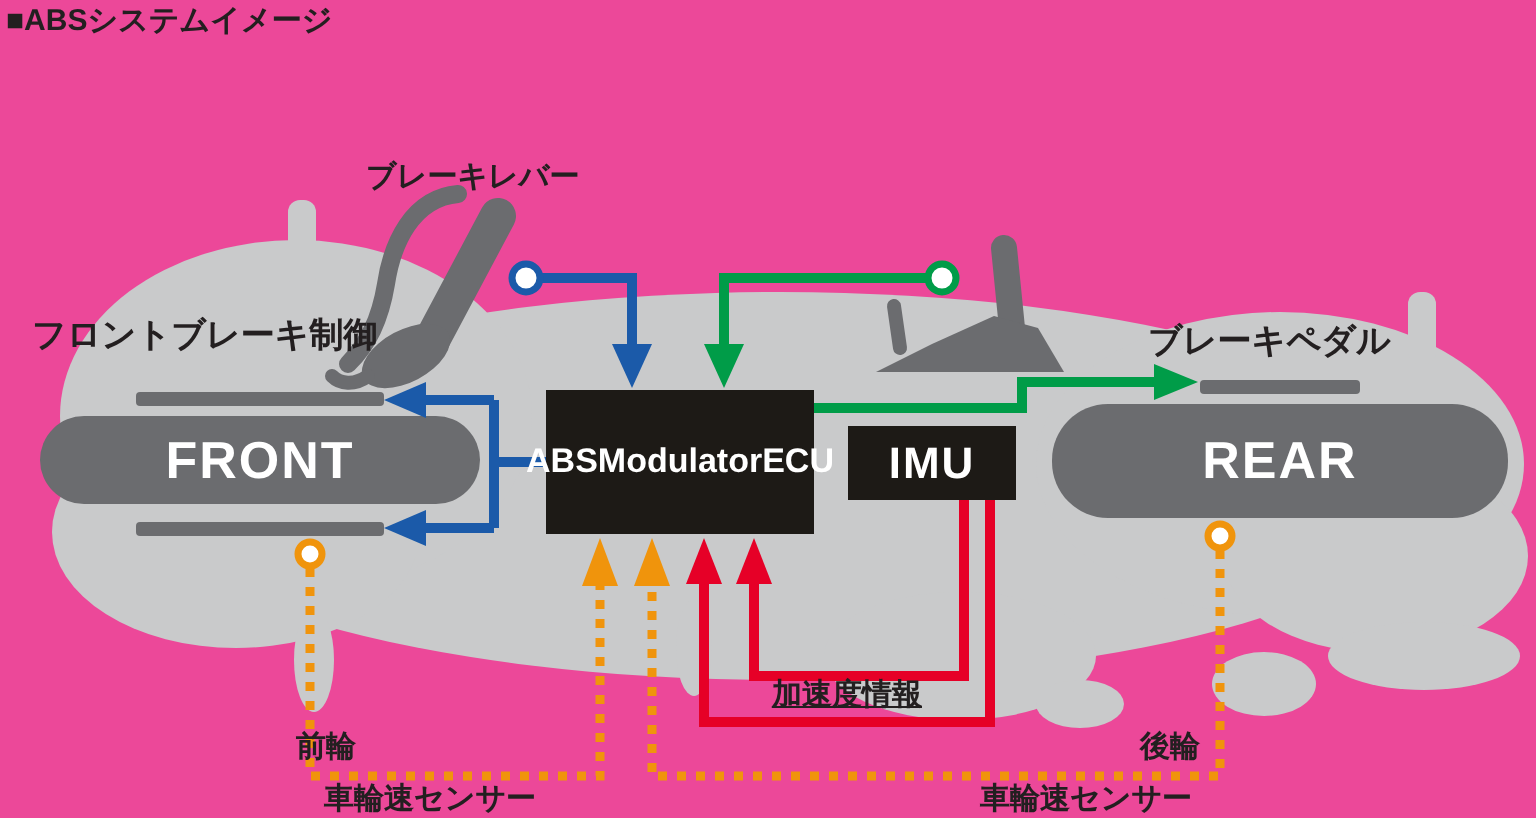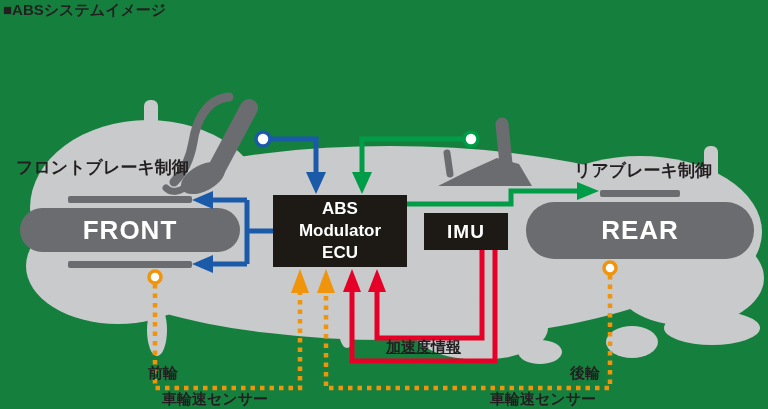--- a/index.html
+++ b/index.html
@@ -1,39 +1,39 @@
 <!DOCTYPE html>
 <html style="--silhouette: #c9cacb; --dark-gray: #6b6c6f; --box-black: #1d1a16; --blue: #1b5aa9; --green: #009c48; --red: #e60027; --orange: #f0940c; --text: #231f20;"><head>
 <meta charset="utf-8">
 <style>
   html,body{margin:0;padding:0;background:#fff;}
-  .stage{position:relative;width:768px;height:409px;background:#15803d;overflow:hidden;
+  .stage{position:relative;width:768px;height:409px;background:#ec4899;overflow:hidden;
          font-family:"Liberation Sans",sans-serif;}
   svg{position:absolute;left:0;top:0;}
   .sil{fill:var(--silhouette);}
   .dk{fill:var(--dark-gray);}
   .dks{stroke:var(--dark-gray);fill:none;stroke-linecap:round;}
   .blk{fill:var(--box-black);}
   .lin{fill:none;stroke-width:5;stroke-linejoin:miter;}
   .thin{stroke-width:4.5;}
   .dash{stroke-dasharray:4.5 5;}
   .conn{fill:#fff;stroke-width:3.5;}
   .blue-s{stroke:var(--blue);}   .blue-f{fill:var(--blue);}
   .green-s{stroke:var(--green);} .green-f{fill:var(--green);}
   .red-s{stroke:var(--red);}     .red-f{fill:var(--red);}
   .orange-s{stroke:var(--orange);} .orange-f{fill:var(--orange);}
   .lbl{position:absolute;font-weight:bold;color:var(--text);white-space:nowrap;}
   .wlbl{position:absolute;display:flex;align-items:center;justify-content:center;
         color:#fff;font-weight:bold;}
   .f15{font-size:15px;} .f17{font-size:17px;}
   #front-label{left:20px;top:208px;width:220px;height:44px;font-size:26px;letter-spacing:1px;}
   #rear-label{left:526px;top:202px;width:228px;height:57px;font-size:26px;letter-spacing:1px;}
-  #ecu-label{left:273px;top:195px;width:134px;height:72px;flex-direction:column;
+  #ecu-label{left:273px;top:195px;width:134px;height:72px;flex-direction:row;
              font-size:17px;line-height:1.3;}
-  #imu-label{left:424px;top:213px;width:84px;height:37px;font-size:19px;letter-spacing:1px;}
+  #imu-label{left:424px;top:213px;width:84px;height:37px;font-size:22px;letter-spacing:1px;}
 </style>
 </head>
 <body>
 
 <div class="stage">
 
   <svg width="768" height="409" viewBox="0 0 768 409">
 
     <g class="sil">
       <ellipse cx="390" cy="243" rx="328" ry="97"></ellipse>
@@ -117,25 +117,26 @@
       <polygon class="orange-f" points="317,293 335,293 326,269"></polygon>
       <circle class="conn orange-s" cx="610" cy="268" r="6"></circle>
     </g>
 
     <rect class="blk" x="273" y="195" width="134" height="72"></rect>
     <rect class="blk" x="424" y="213" width="84" height="37"></rect>
   </svg>
 
   <div class="lbl f15" style="left:3px;top:1px;">■ABSシステムイメージ</div>
 
+  <div class="lbl f15" style="left:183px;top:79px;">ブレーキレバー</div>
 
 
   <div class="lbl f17" style="left:16px;top:156px;">フロントブレーキ制御</div>
 
-  <div class="lbl f17" style="left:574px;top:159px;">リアブレーキ制御</div>
+  <div class="lbl f17" style="left:574px;top:159px;">ブレーキペダル</div>
 
   <div class="wlbl" id="front-label">FRONT</div>
 
   <div class="wlbl" id="rear-label">REAR</div>
 
   <div class="wlbl" id="ecu-label">
     <span>ABS</span>
     <span>Modulator</span>
     <span>ECU</span>
   </div>

